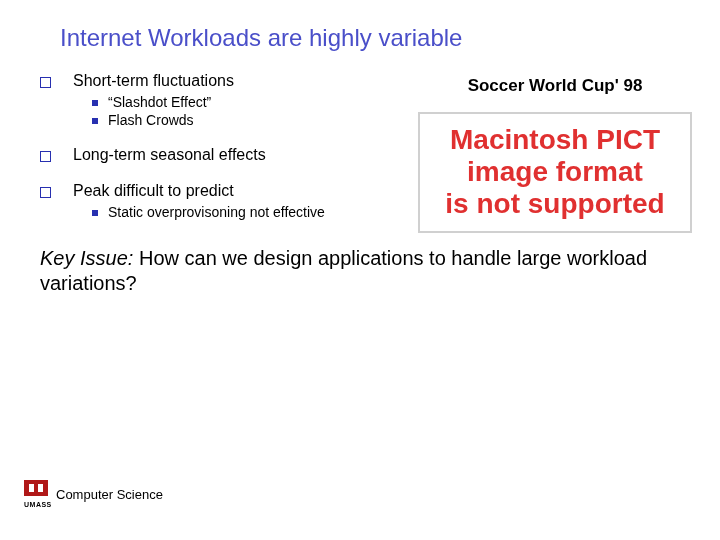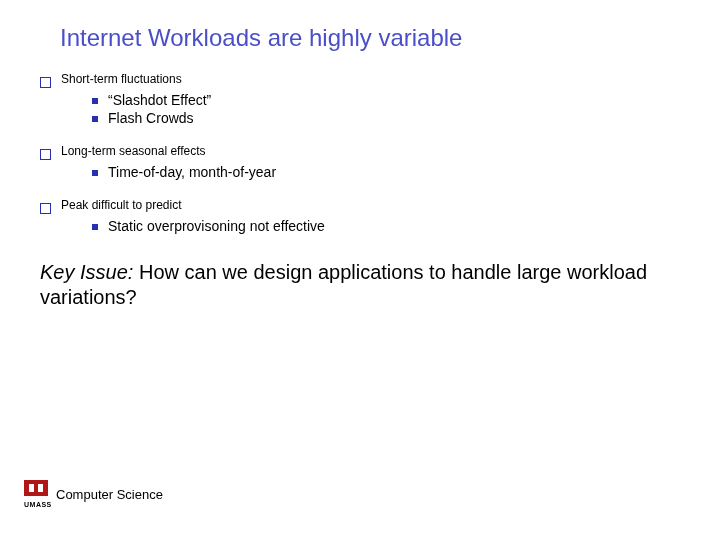--- a/index.html
+++ b/index.html
@@ -42,23 +42,24 @@
   }
   .pict-text {
     color: #e03030;
     font-weight: bold;
     font-size: 28px;
     line-height: 1.15;
   }
   .l1 {
     display: flex;
     align-items: flex-start;
-    font-size: 12px;
+    font-size: 16px;
     color: #000;
     margin-bottom: 4px;
+    gap: 12px;
   }
   .l1 .sq {
     width: 11px;
     height: 11px;
     border: 1.5px solid #2830b0;
     margin: 5px 10px 0 0;
     flex-shrink: 0;
   }
   .l2 {
     display: flex;
@@ -148,40 +149,44 @@
         <span class="sq"></span>
         <span>Flash Crowds</span>
       </div>
     </div>
 
     <div class="block">
       <div class="l1">
         <span class="sq"></span>
         <span>Long-term seasonal effects</span>
       </div>
-      <div class="l2">
-        <span class="sq"></span>
-        <span>Time-of-day, month-of-year</span>
-      </div>
     </div>
 
     <div class="block">
       <div class="l1">
         <span class="sq"></span>
         <span>Peak difficult to predict</span>
       </div>
       <div class="l2">
         <span class="sq"></span>
         <span>Static overprovisoning not effective</span>
       </div>
     </div>
 
 
   </div>
 
+  <div class="right-col">
+    <div class="right-label">Soccer World Cup' 98</div>
+    <div class="pict-box">
+      <div class="pict-text">Macintosh PICT</div>
+      <div class="pict-text">image format</div>
+      <div class="pict-text">is not supported</div>
+    </div>
+  </div>
 </div>
 
 <div class="key-issue">
   <span class="ki">Key Issue:</span><span> How can we design applications to handle large workload variations?</span>
 </div>
 
 <div class="footer">
   <div class="logo">
     <div class="logo-top"></div>
     <div class="logo-text">UMASS</div>

